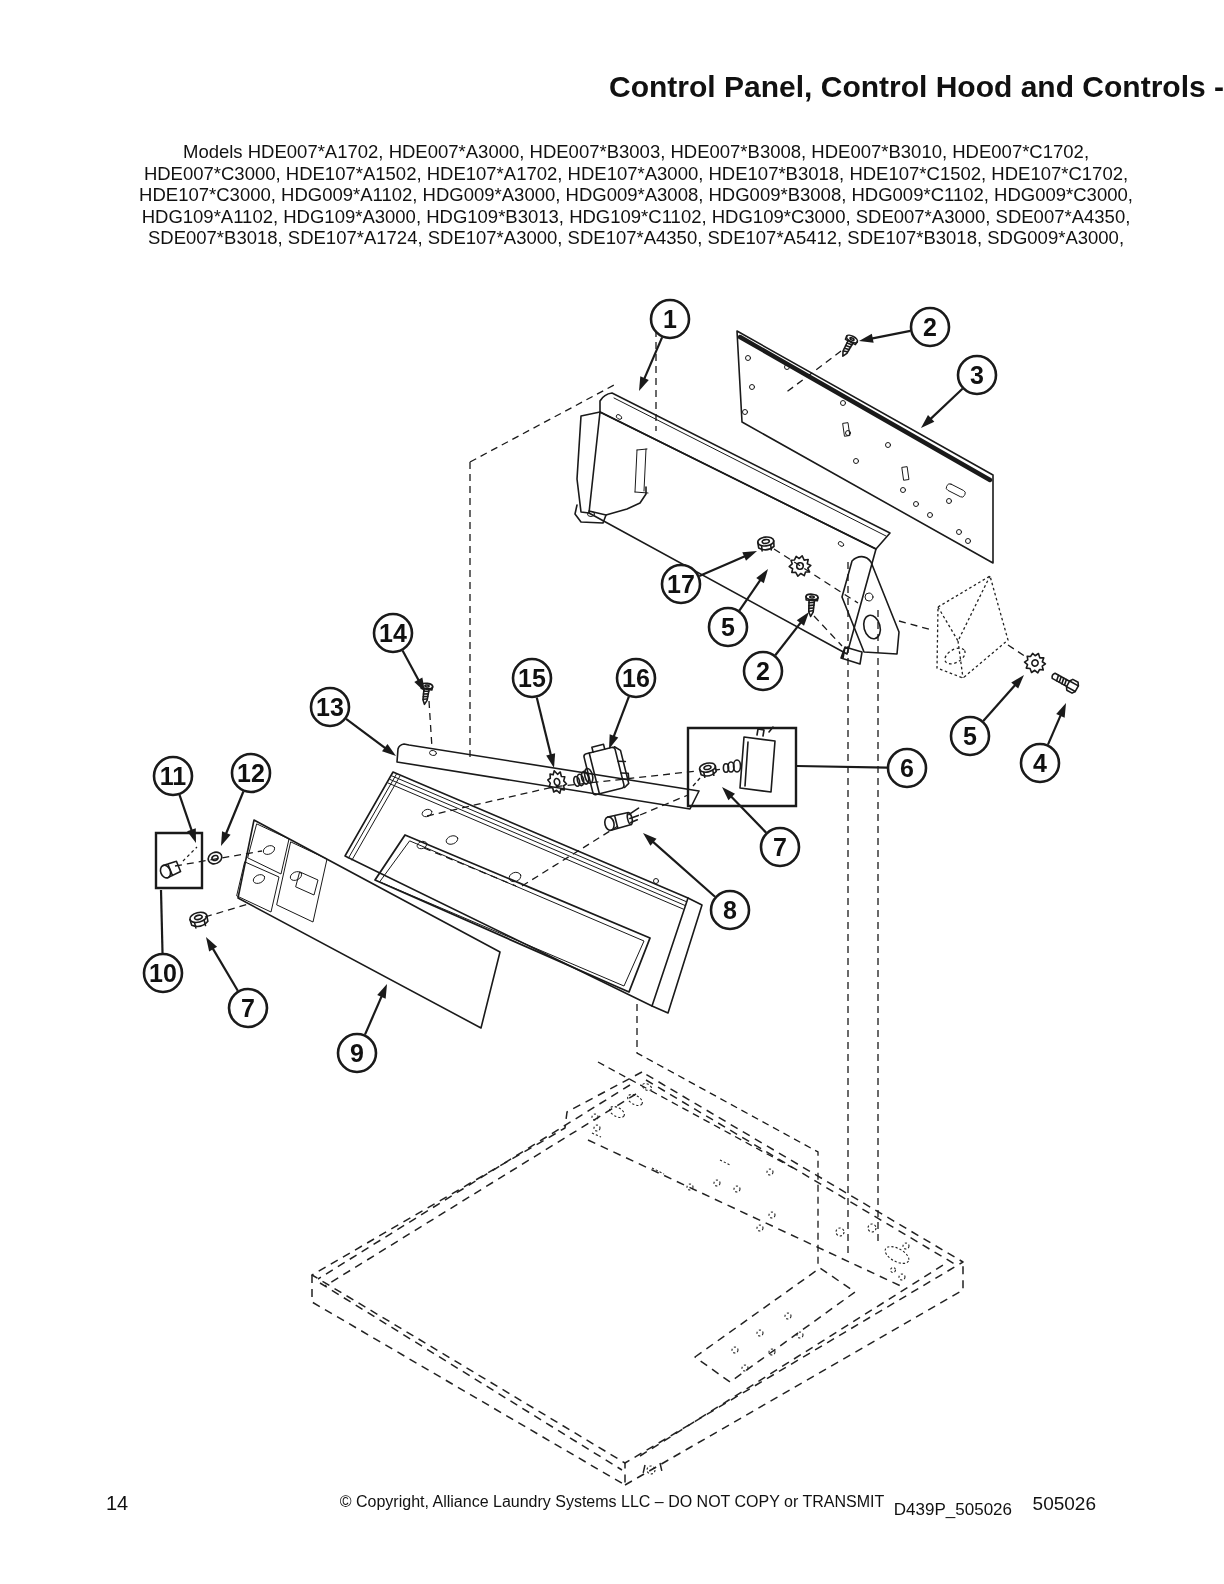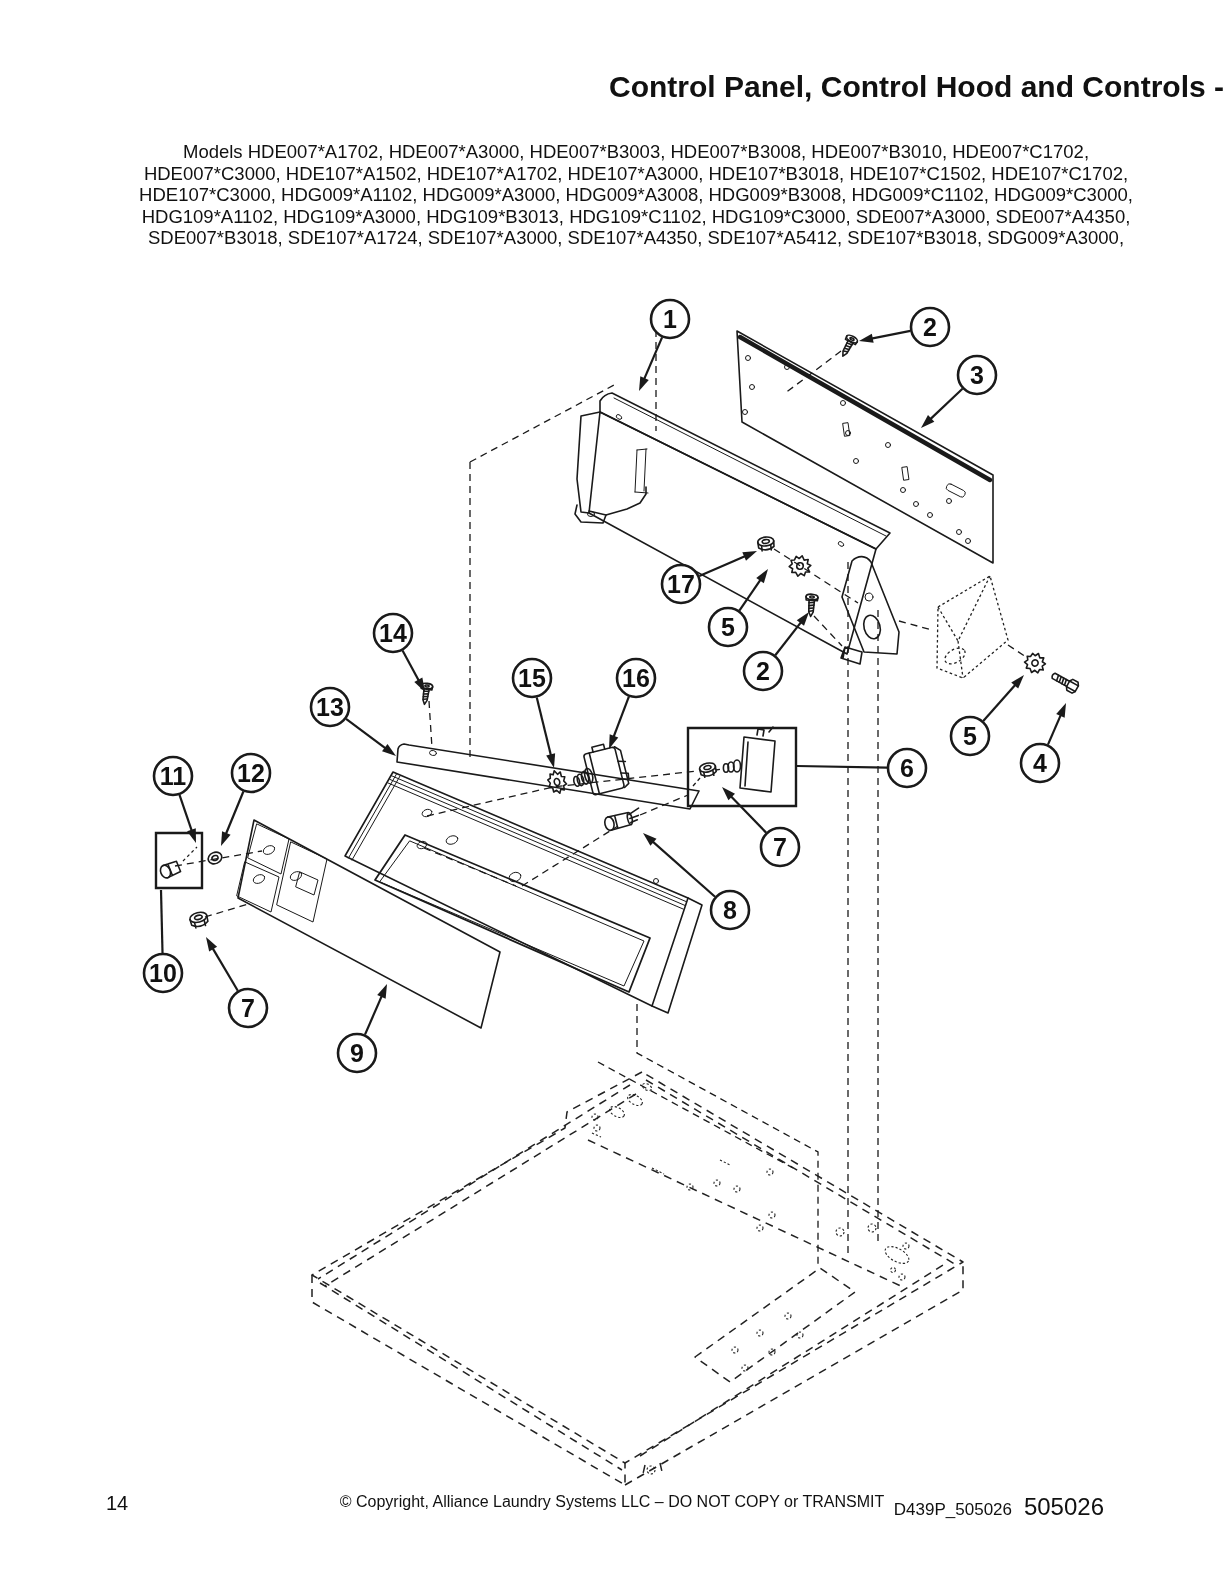--- a/index.html
+++ b/index.html
@@ -5,21 +5,21 @@
   html,body{margin:0;padding:0;background:#888;}
   .page{position:relative;width:1224px;height:1584px;background:#ffffff;margin:0 auto;
         font-family:"Liberation Sans",sans-serif;color:#111;overflow:hidden;}
   .abs{position:absolute;}
   .title{top:56px;left:0;width:100%;text-align:right;font-weight:bold;
          font-size:30px;line-height:38px;letter-spacing:0px;margin-top:12px;}
   .models{top:141px;left:0;width:100%;text-align:center;font-size:18.5px;line-height:21.6px;padding-left:24px;}
   .figref{top:1500px;right:212px;font-size:17px;}
   .pagenum{top:1492px;left:106px;font-size:20px;}
   .copyright{top:1493px;left:0;width:100%;text-align:center;font-size:16px;}
-  .docnum{top:1493px;right:120px;font-size:24px;text-align:right;}
+  .docnum{top:1493px;right:128px;font-size:19px;text-align:right;}
   svg{position:absolute;top:0;left:0;}
   svg *{vector-effect:non-scaling-stroke;}
   .ln{stroke:#1a1a1a;fill:none;stroke-width:1.6;stroke-linejoin:round;stroke-linecap:round;}
   .thin{stroke-width:1;}
   .thick{stroke-width:4.5;}
   .box{stroke:#1a1a1a;fill:none;stroke-width:2.4;}
   .dash{stroke:#1a1a1a;fill:none;stroke-width:1.3;stroke-dasharray:7,5;}
   .phan{stroke:#222;fill:none;stroke-width:1.5;stroke-dasharray:8,6;stroke-linejoin:round;}
   .dot{stroke:#222;fill:none;stroke-width:1.1;stroke-dasharray:2.2,2;}
   .dotb{stroke:#222;fill:none;stroke-width:1.3;stroke-dasharray:2.6,2.6;}

